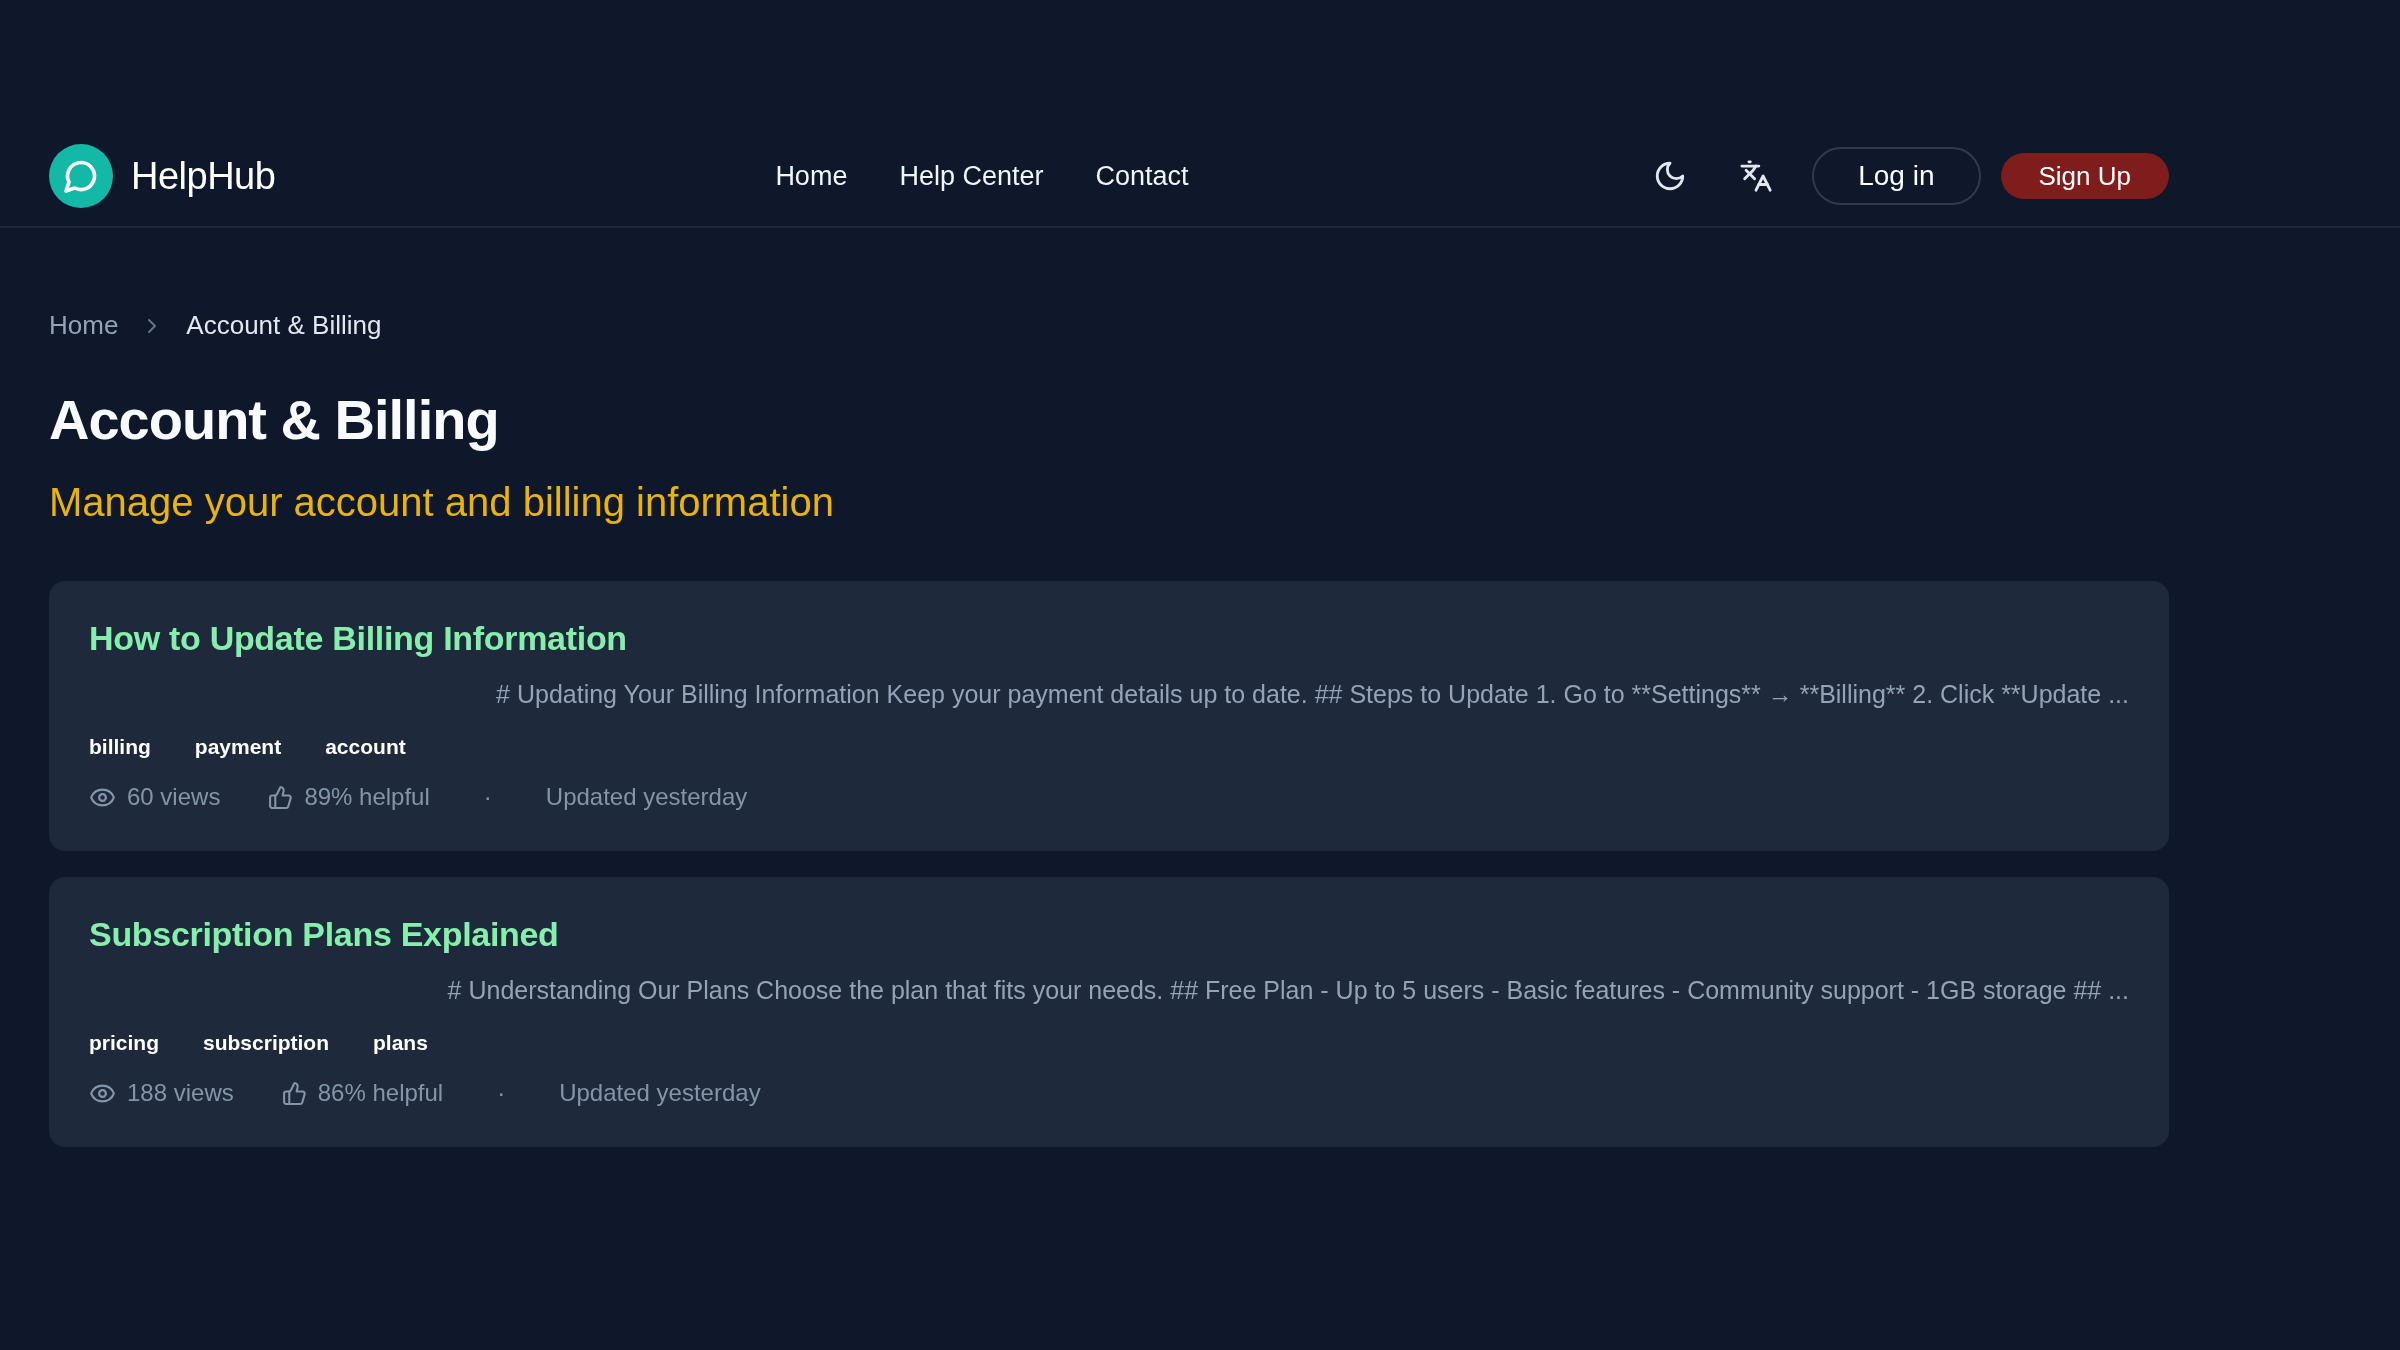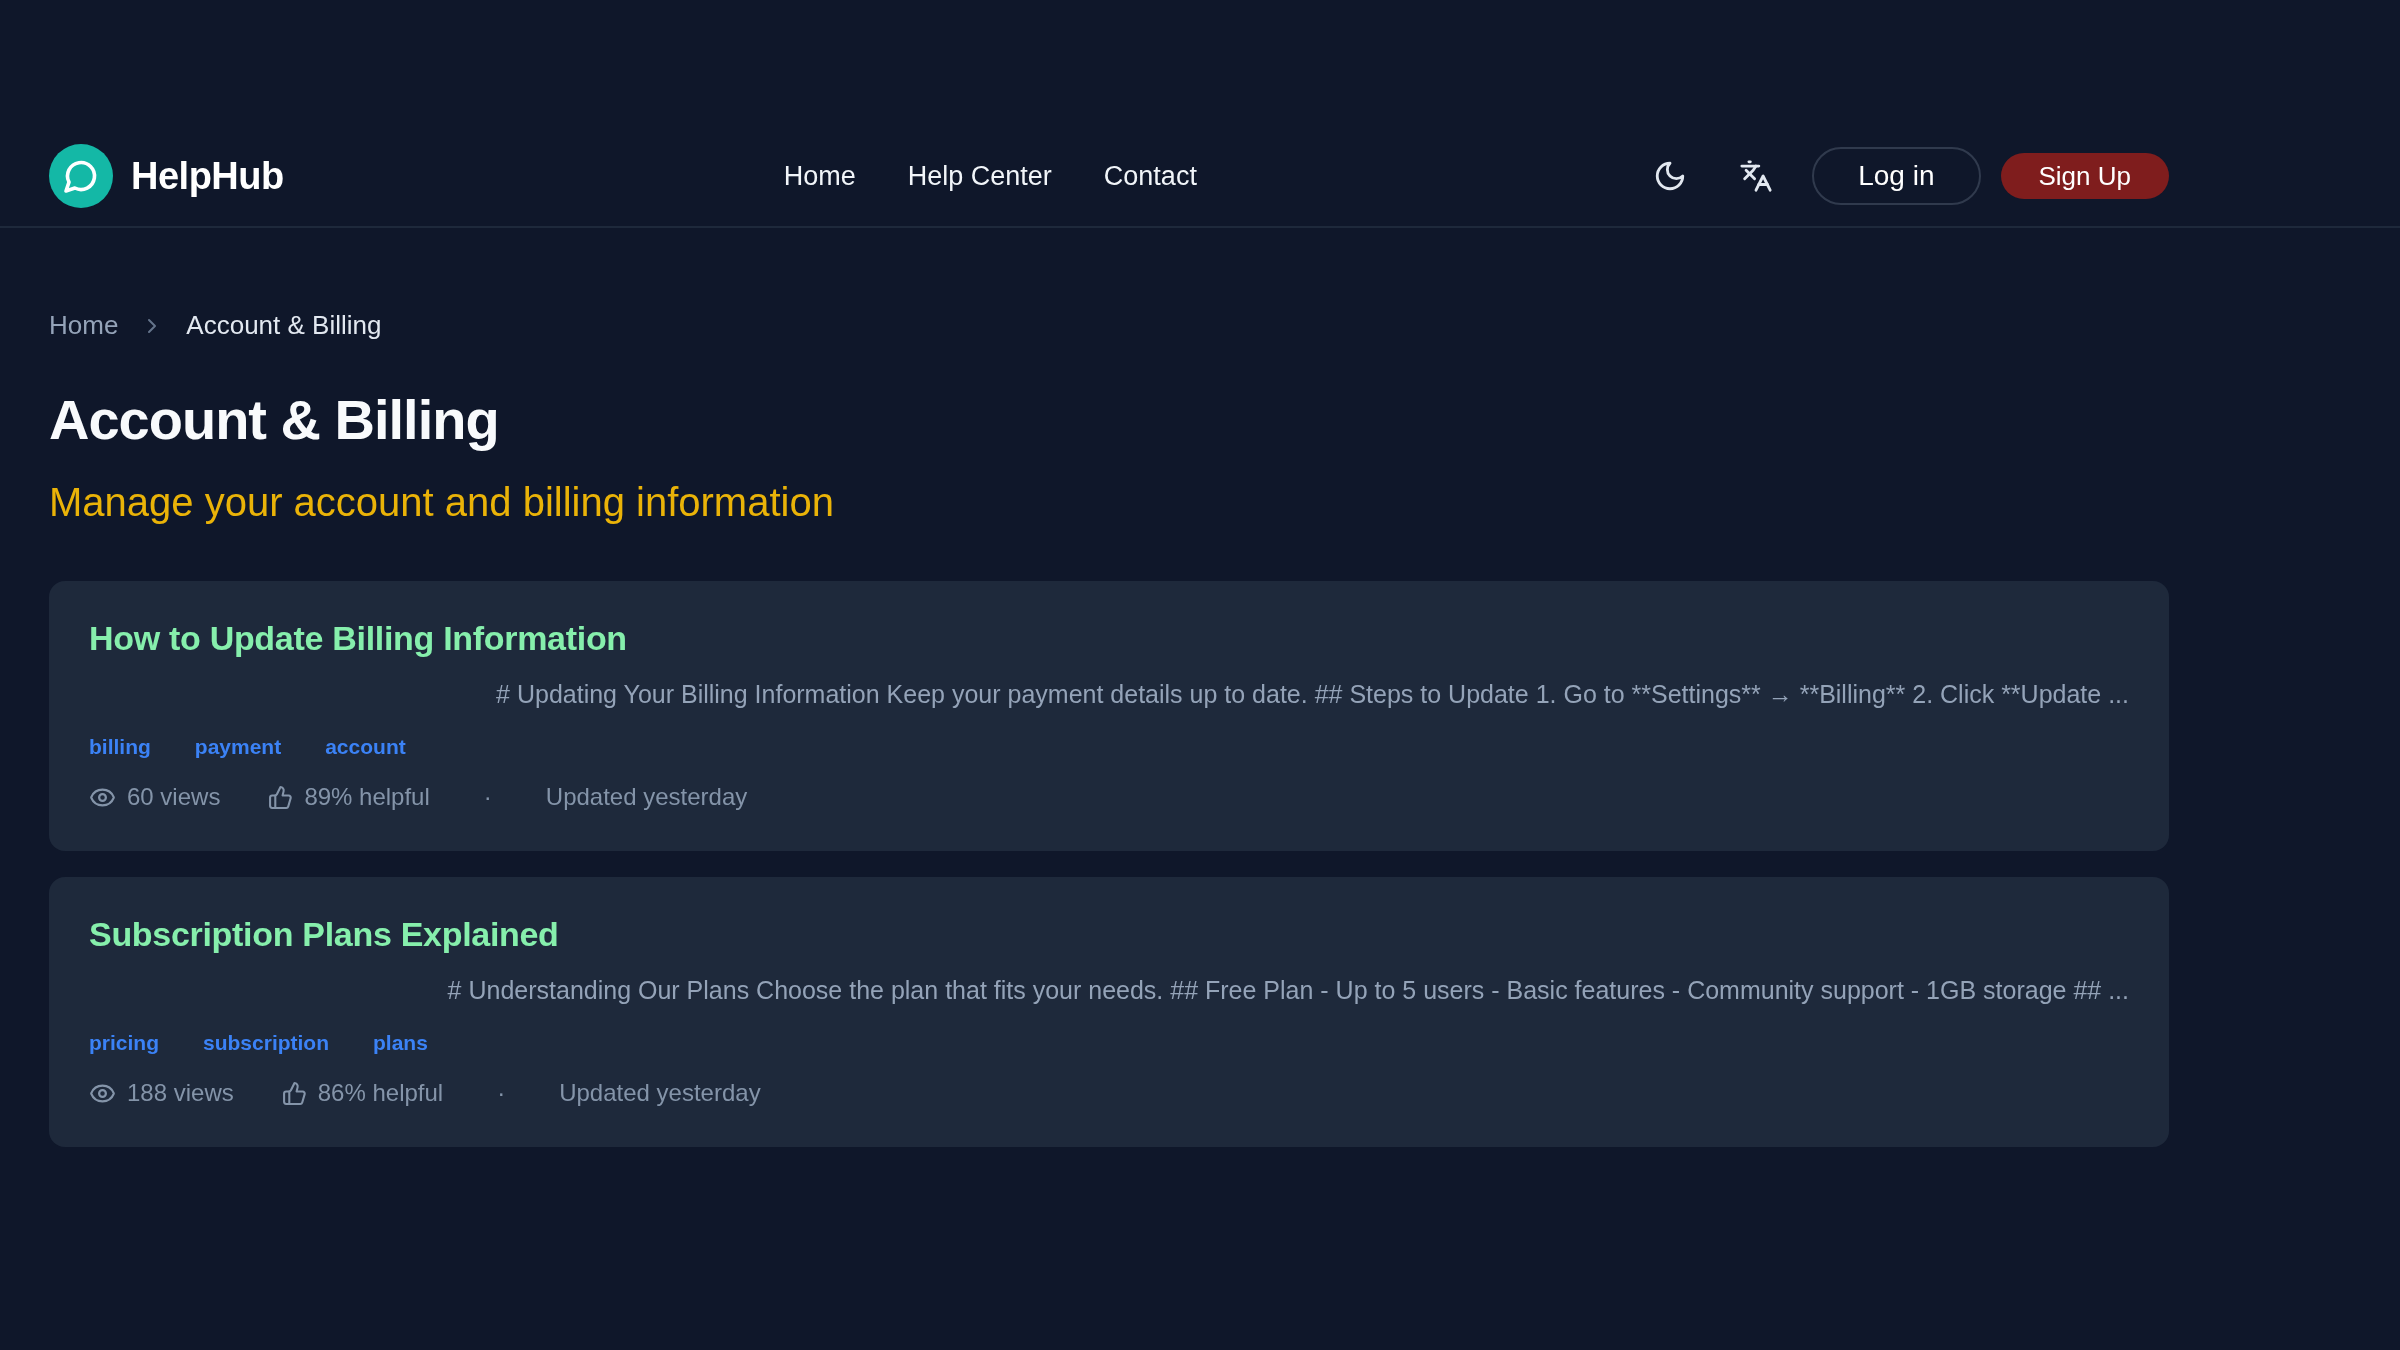--- a/index.html
+++ b/index.html
@@ -44,21 +44,21 @@
     border-radius: 50%;
     background: #14b8a6;
     display: flex;
     align-items: center;
     justify-content: center;
     flex: none;
   }
   .brand-name {
     margin-left: 18px;
     font-size: 38px;
-    font-weight: bold;
+    font-weight: normal;
     color: #ffffff;
     letter-spacing: -0.5px;
   }
   .nav-links {
     margin-left: 500px;
     display: flex;
     gap: 52px;
   }
   .nav-links a {
     font-size: 27px;
@@ -175,21 +175,21 @@
     text-align: right;
   }
   .tags {
     margin-top: 26px;
     display: flex;
     gap: 44px;
   }
   .tag {
     font-size: 21px;
     font-weight: bold;
-    color: #3b82f6;
+    color: #ffffff;
   }
   .stats {
     margin-top: 24px;
     display: flex;
     align-items: center;
     gap: 48px;
     font-size: 24px;
     color: #8494a9;
   }
   .stat {

